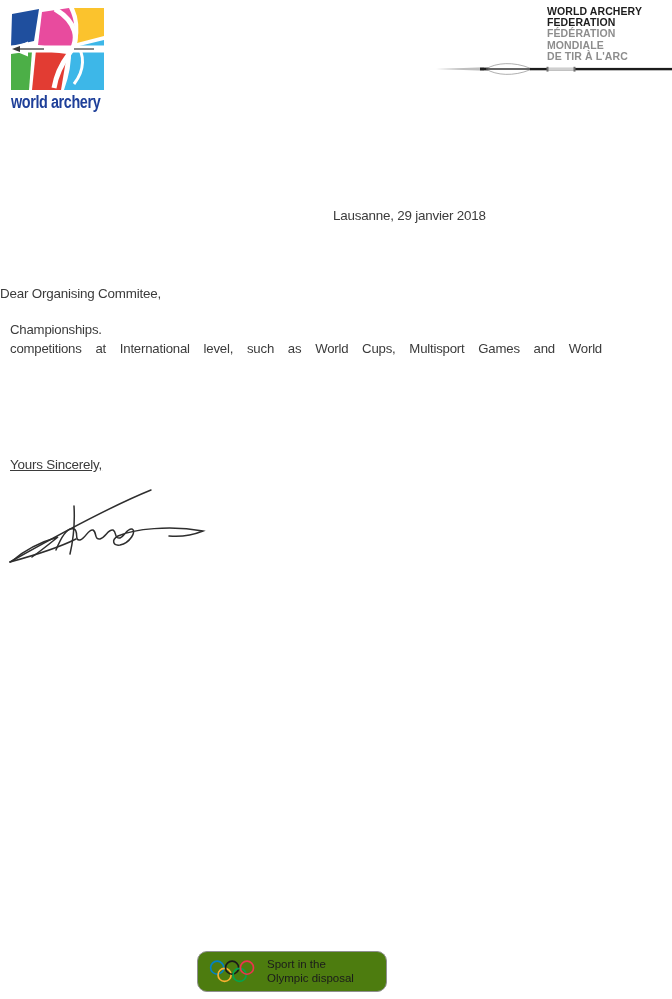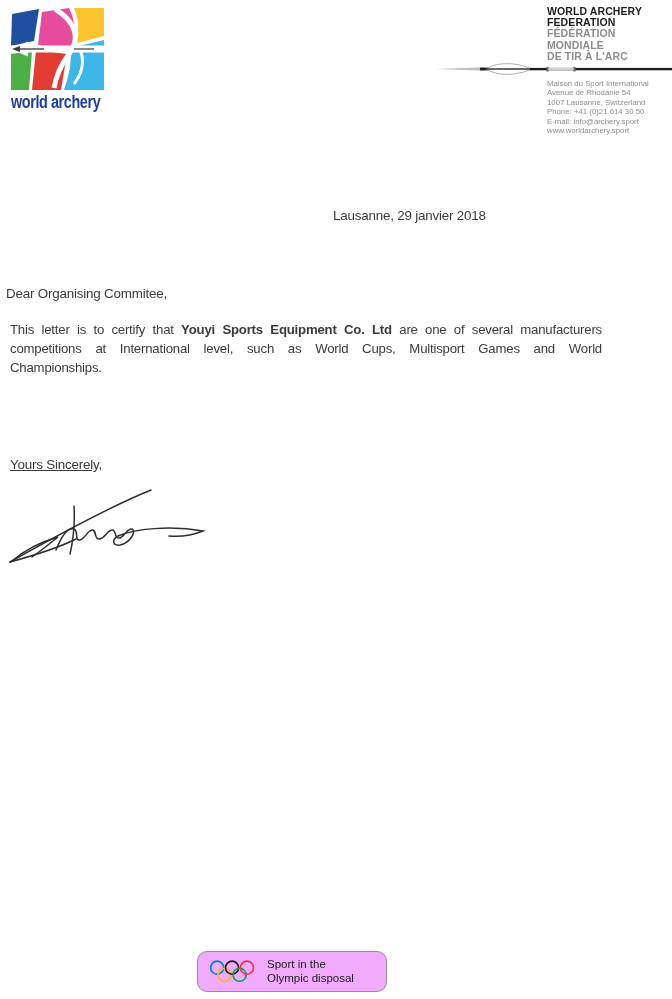--- a/index.html
+++ b/index.html
@@ -16,37 +16,37 @@
   .org-block{position:absolute;left:547px;top:6px;font-size:10.5px;font-weight:700;
     line-height:11.2px;letter-spacing:0.1px;white-space:nowrap;}
   .org-en{color:#1c1c1c;}
   .org-fr{color:#8d8d8d;}
   .arrow-svg{position:absolute;left:436px;top:61px;}
   .addr-block{position:absolute;left:547px;top:79px;font-size:7.8px;line-height:9.4px;
     color:#8d8d8d;white-space:nowrap;}
   
   .bodytext{font-size:13.4px;letter-spacing:-0.2px;line-height:19px;color:#3b3b3b;}
   .date-line{position:absolute;left:333px;top:206px;white-space:nowrap;}
-  .salutation{position:absolute;left:6px;top:284px;white-space:nowrap;}
+  .salutation{position:absolute;left:0;top:284px;white-space:nowrap;}
   .para1{position:absolute;left:10px;top:320px;width:592px;}
   .para1 .pline{
     font-size:13.2px;letter-spacing:-0.2px;word-spacing:-0.5px;line-height:19px;
     text-align:justify;text-align-last:justify;height:19px;overflow:hidden;
   }
   .para1 .pline.last{text-align-last:left;}
   .para2{position:absolute;left:10px;top:417px;white-space:nowrap;}
   .closing{position:absolute;left:10px;top:455px;white-space:nowrap;text-decoration:underline;}
   .sig-svg{position:absolute;left:4px;top:483px;}
   .signer{position:absolute;left:10px;top:586px;line-height:19px;}
   .b{font-weight:700;}
   
   .badge{
     position:absolute;left:197px;top:951px;width:190px;height:41px;
     border:1px solid #8f8f8f;border-radius:10px;display:flex;align-items:center;
-    box-sizing:border-box;background:#f0abfc;
+    box-sizing:border-box;background:#4d7c0f;
   }
   .badge .rings{margin-left:11px;flex:0 0 auto;}
   .badge .btext{margin-left:8px;font-size:11.5px;line-height:13.5px;color:#1b1b1b;white-space:nowrap;}
 </style>
 </head>
 <body>
 
 <div class="page">
 
   <svg class="logo-svg" width="94" height="82" viewBox="0 0 94 82">
@@ -78,37 +78,28 @@
     <polygon points="0,8 48,6.2 48,9.8" fill="#bfbfbf"></polygon>
     <rect x="44" y="6.6" width="12" height="2.8" fill="#1f1f1f"></rect>
     <path d="M50,8 C60,1.5 78,0.5 94,7.2 L96,8 L94,8.8 C78,15.5 60,14.5 50,8 Z" fill="#ffffff" stroke="#9a9a9a" stroke-width="0.8"></path>
     <path d="M50,8 L96,8" stroke="#333333" stroke-width="1.4"></path>
     <rect x="94" y="6.9" width="142" height="2.4" fill="#1c1c1c"></rect>
     <rect x="112" y="6.9" width="26" height="2.4" fill="#cfcfcf"></rect>
     <rect x="110.5" y="5.8" width="2" height="4.8" fill="#6f6f6f"></rect>
     <rect x="137.5" y="5.8" width="2" height="4.8" fill="#6f6f6f"></rect>
   </svg>
 
-  <div class="addr-block">
-    <div>Maison du Sport International</div>
-    <div>Avenue de Rhodanie 54</div>
-    <div>1007 Lausanne, Switzerland</div>
-    <div>Phone: +41 (0)21 614 30 50</div>
-    <div>E-mail: info@archery.sport</div>
-    <div>www.worldarchery.sport</div>
-  </div>
 
   <div class="bodytext date-line">Lausanne, 29 janvier 2018</div>
 
   <div class="bodytext salutation">Dear Organising Commitee,</div>
 
   <div class="para1">
-    <div class="pline"><span>This letter is to certify that </span><span class="b">Youyi Sports Equipment Co. Ltd</span><span>  are one of several manufacturers</span></div>
+    <div class="pline last">Championships.</div>
     <div class="pline">competitions at International level, such as World Cups, Multisport Games and World</div>
-    <div class="pline last">Championships.</div>
   </div>
 
 
   <div class="bodytext closing">Yours Sincerely,</div>
 
   <svg class="sig-svg" width="210" height="85" viewBox="0 0 210 85">
     <g fill="none" stroke="#2e2e2e" stroke-width="1.5" stroke-linecap="round">
       <path d="M6,79 C45,57 105,24 147,7"></path>
       <path d="M6,79 C28,73 52,66 72,56"></path>
       <path d="M8,78 C22,66 40,58 54,54 C44,62 34,70 28,74"></path>

